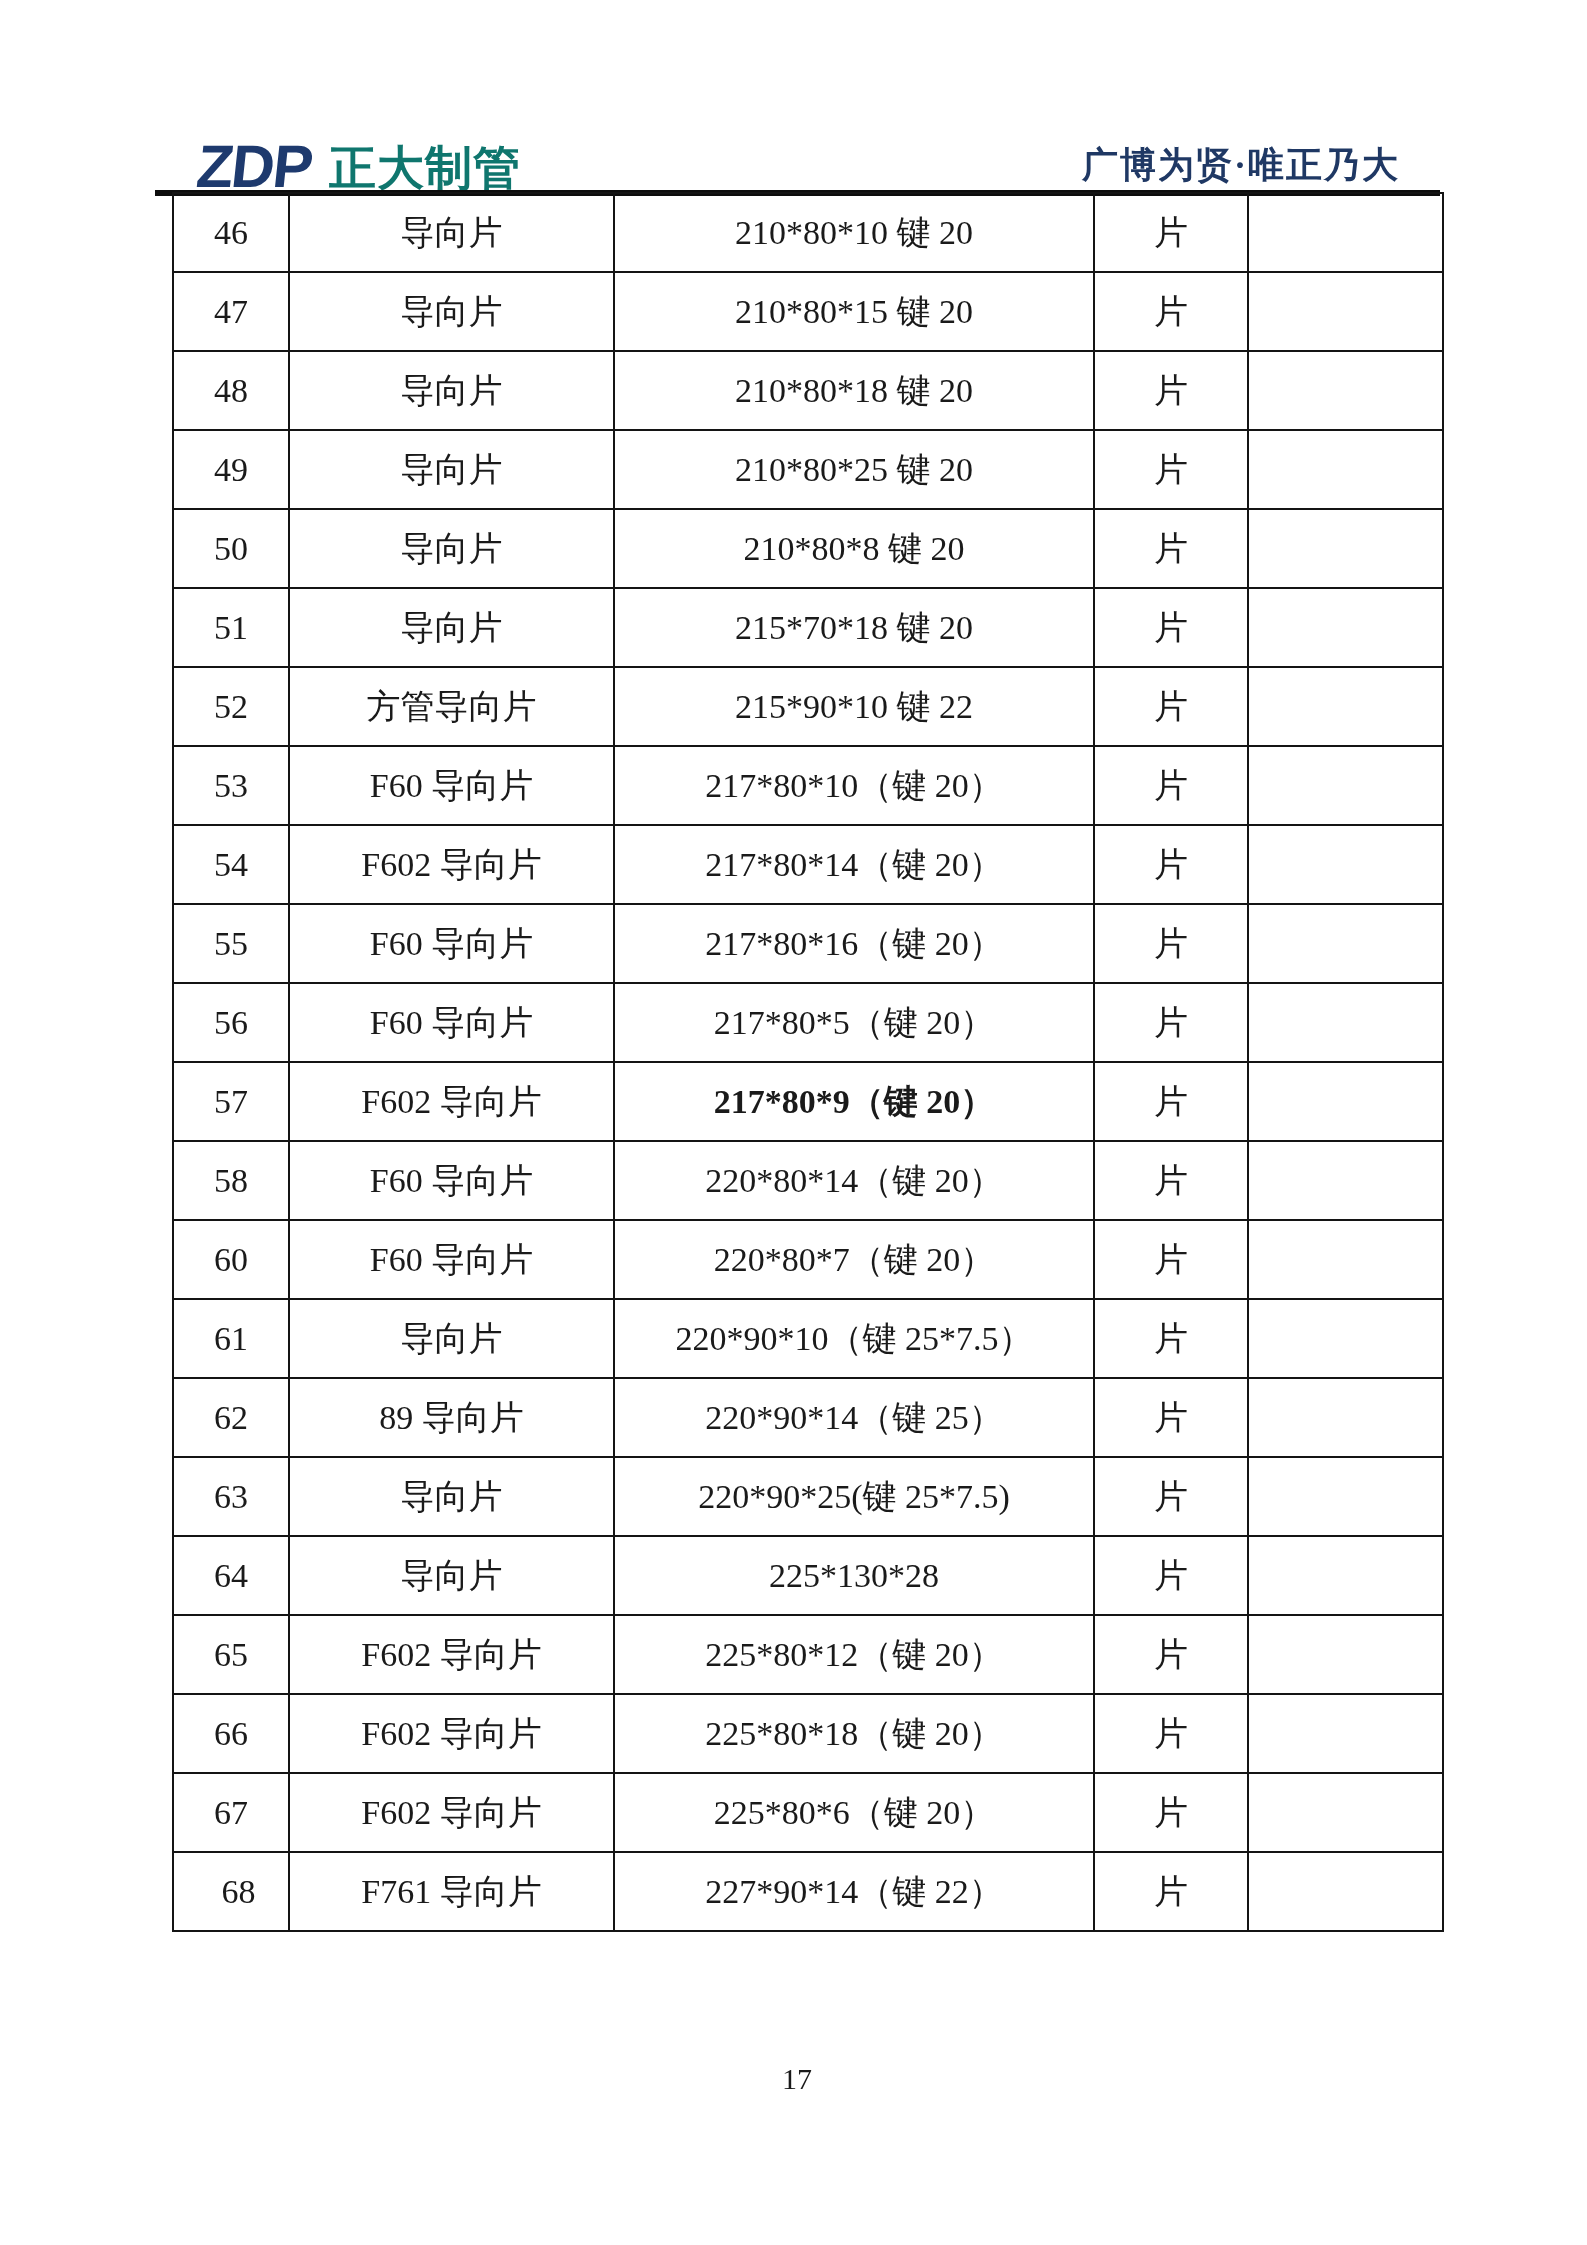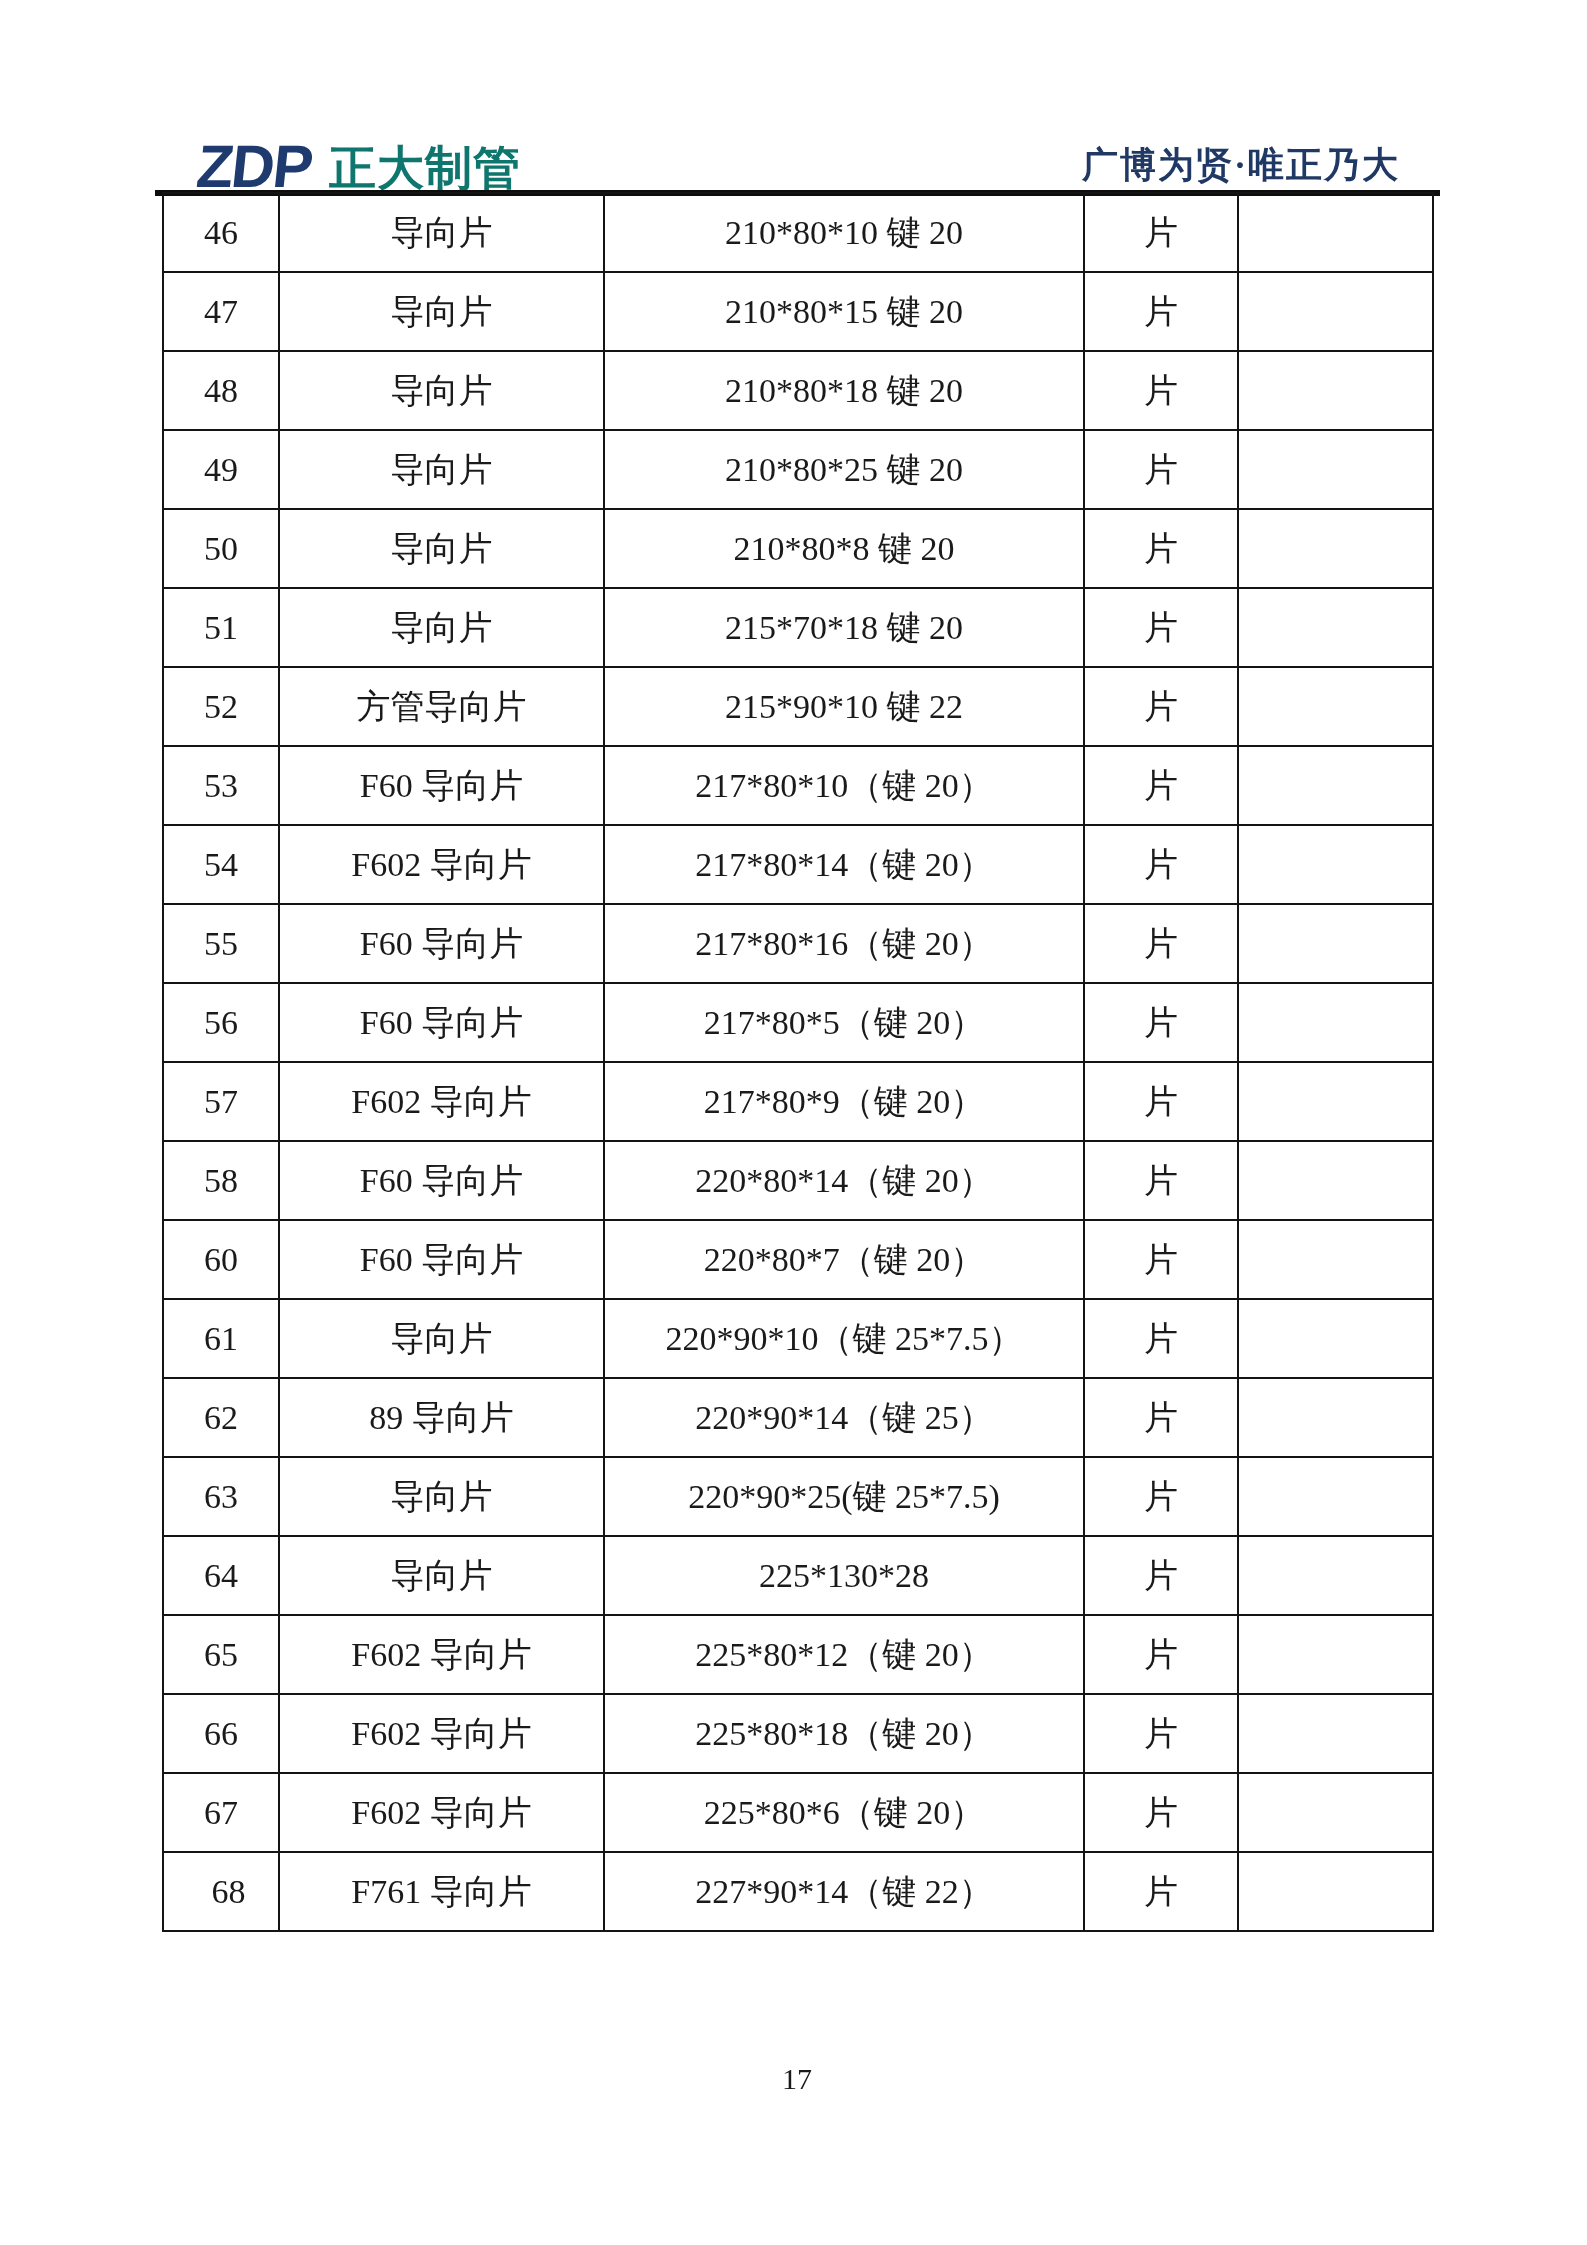--- a/index.html
+++ b/index.html
@@ -33,21 +33,21 @@
     font-family:"Liberation Serif","DejaVu Serif",serif;
     font-weight:700;font-size:36px;line-height:1;
     letter-spacing:2px;white-space:nowrap;
   }
   .header-rule{
     position:absolute;left:155px;top:190px;
     width:1285px;height:6px;
   }
   
   table.parts{
-    position:absolute;left:162px;top:192px;
+    position:absolute;left:172px;top:192px;
     width:1270px;
     border-collapse:collapse;table-layout:fixed;
   }
   table.parts td{
     border:2px solid #141414;
     text-align:center;vertical-align:middle;
     height:77px; 
     font-size:34px;
     padding:0 4px;
     overflow:hidden;white-space:nowrap;
@@ -152,21 +152,21 @@
         <tr>
           <td style="border-color: rgb(20, 20, 20);">56</td>
           <td style="border-color: rgb(20, 20, 20);">F60 导向片</td>
           <td style="border-color: rgb(20, 20, 20);">217*80*5（键 20）</td>
           <td style="border-color: rgb(20, 20, 20);">片</td>
           <td style="border-color: rgb(20, 20, 20);"></td>
         </tr>
         <tr>
           <td style="border-color: rgb(20, 20, 20);">57</td>
           <td style="border-color: rgb(20, 20, 20);">F602 导向片</td>
-          <td style="border-color: rgb(20, 20, 20);">217*80*9（键 20）</td>
+          <td style="border-color: rgb(20, 20, 20); font-weight: bold;">217*80*9（键 20）</td>
           <td style="border-color: rgb(20, 20, 20);">片</td>
           <td style="border-color: rgb(20, 20, 20);"></td>
         </tr>
         <tr>
           <td style="border-color: rgb(20, 20, 20);">58</td>
           <td style="border-color: rgb(20, 20, 20);">F60 导向片</td>
           <td style="border-color: rgb(20, 20, 20);">220*80*14（键 20）</td>
           <td style="border-color: rgb(20, 20, 20);">片</td>
           <td style="border-color: rgb(20, 20, 20);"></td>
         </tr>

